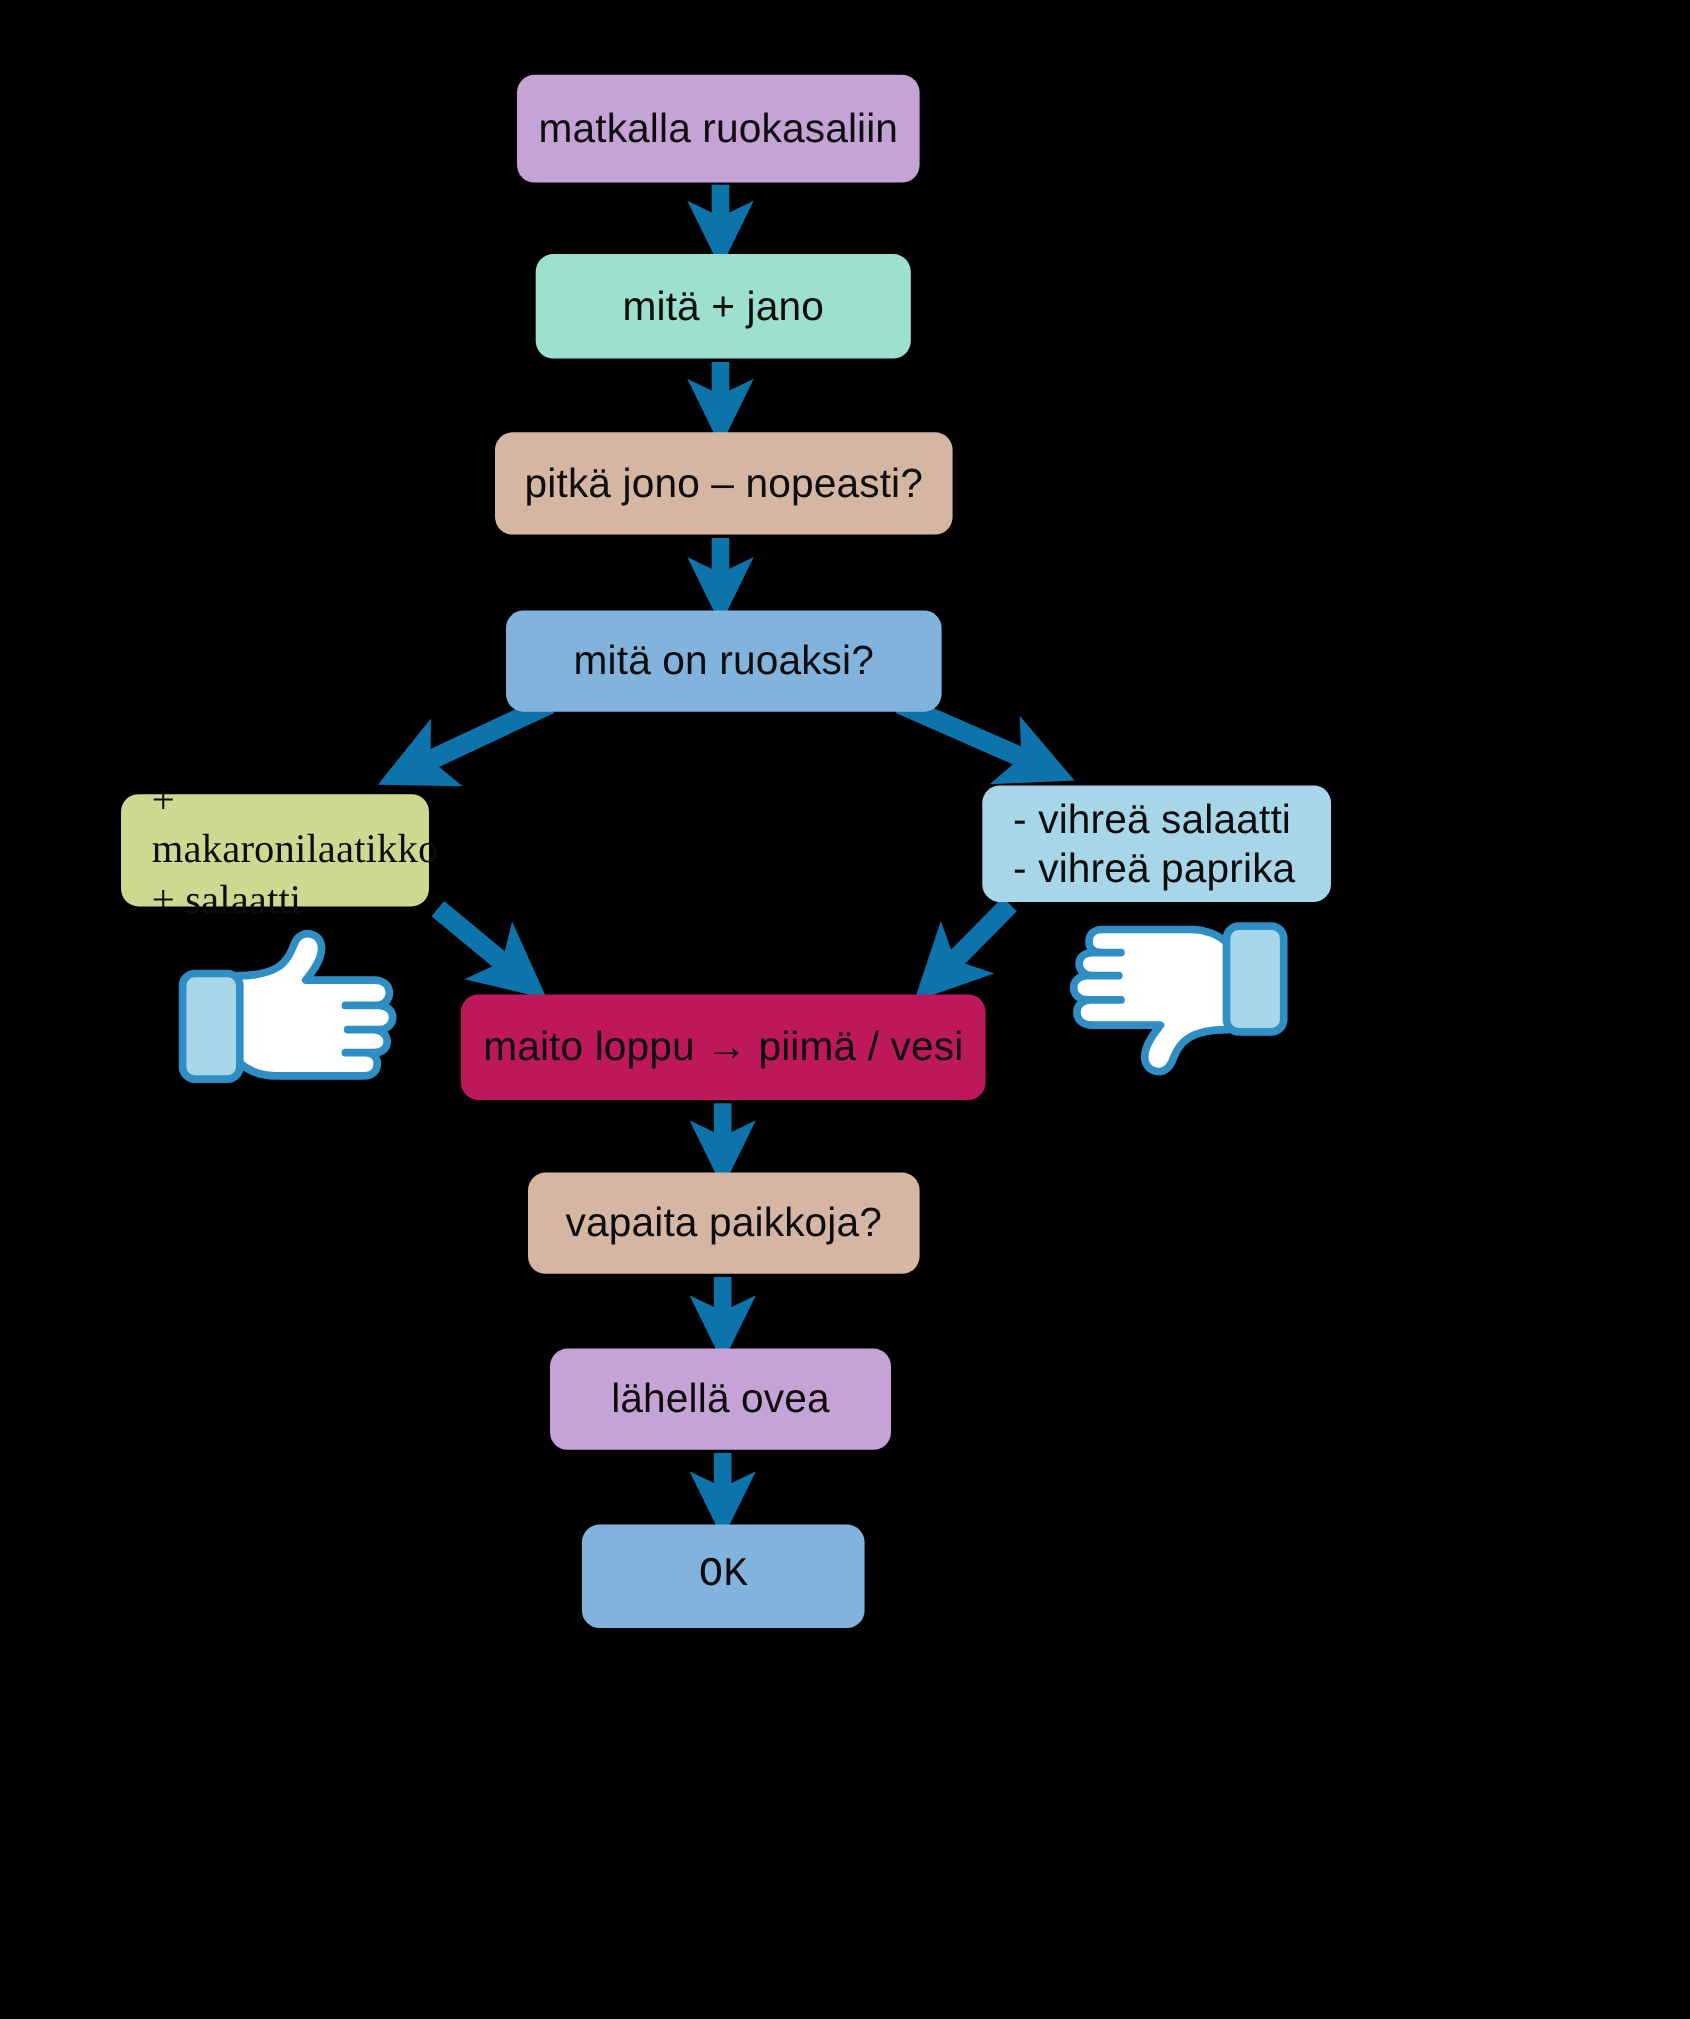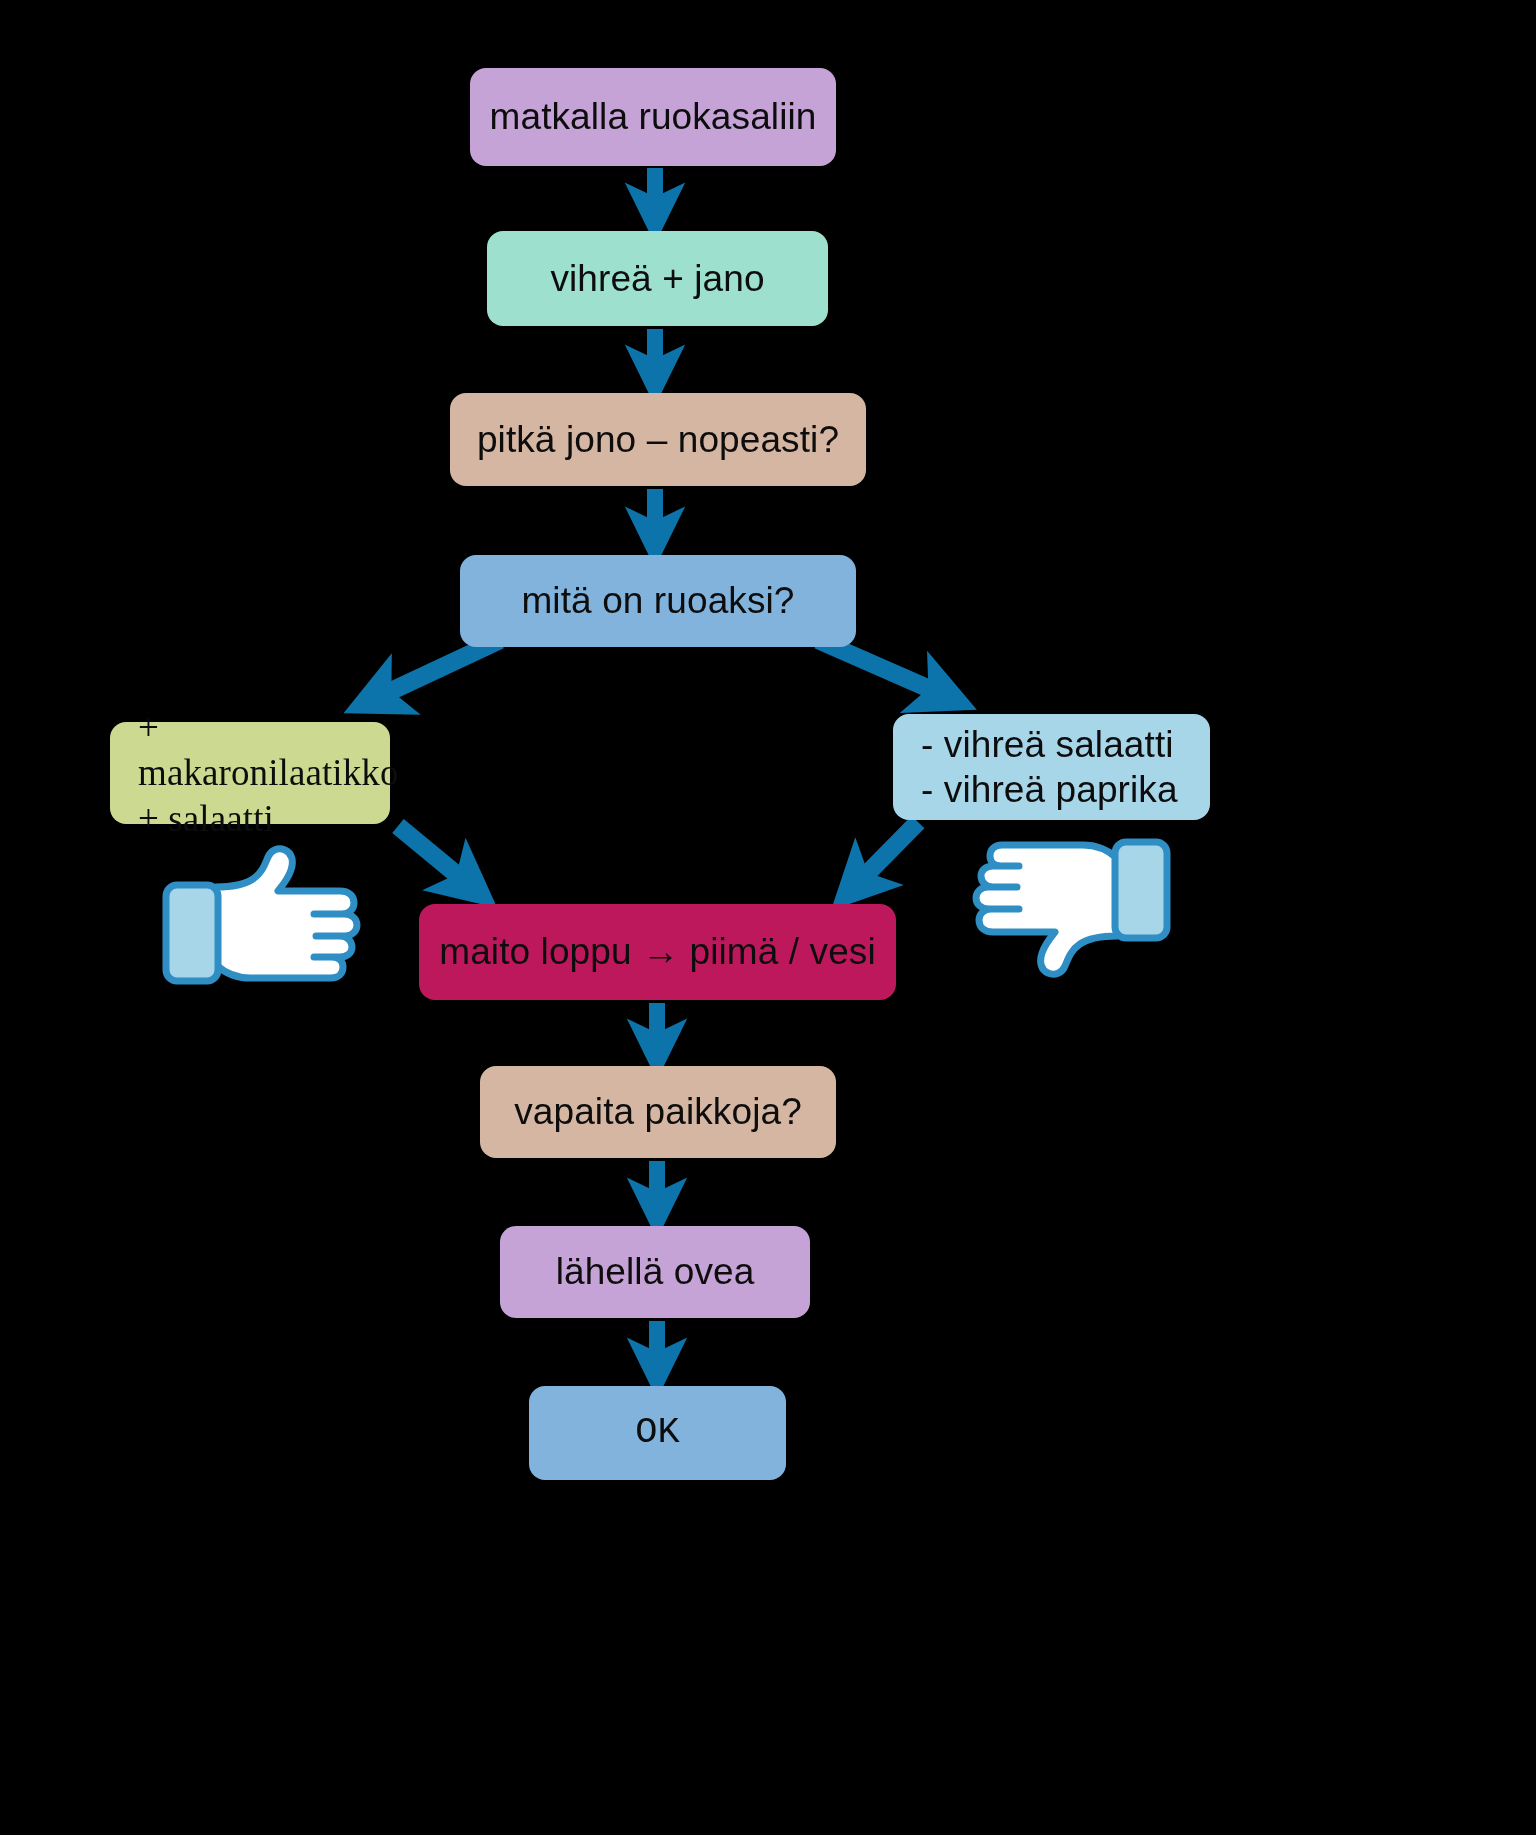--- a/index.html
+++ b/index.html
@@ -100,21 +100,21 @@
     <g>
       <line x1="657" y1="1161" x2="657" y2="1211" stroke="#0d74ab" stroke-width="16" marker-end="url(#ah)"></line>
     </g>
 
     <g>
       <line x1="657" y1="1321" x2="657" y2="1371" stroke="#0d74ab" stroke-width="16" marker-end="url(#ah)"></line>
     </g>
   </svg>
 
   <div class="node" id="node-start" style="left: 470px; top: 68px; width: 366px; height: 98px; background: rgb(198, 163, 214); color: rgb(13, 13, 13);">matkalla ruokasaliin</div>
-  <div class="node" id="node-hunger" style="left: 487px; top: 231px; width: 341px; height: 95px; background: rgb(156, 224, 205); color: rgb(13, 13, 13);">vihreä + jano</div>
+  <div class="node" id="node-hunger" style="left: 487px; top: 231px; width: 341px; height: 95px; background: rgb(156, 224, 205); color: rgb(13, 13, 13);">mitä + jano</div>
   <div class="node" id="node-queue" style="left: 450px; top: 393px; width: 416px; height: 93px; background: rgb(213, 182, 163); color: rgb(13, 13, 13);">pitkä jono – nopeasti?</div>
   <div class="node" id="node-whatfood" style="left: 460px; top: 555px; width: 396px; height: 92px; background: rgb(130, 179, 221); color: rgb(13, 13, 13);">mitä on ruoaksi?</div>
   <div class="node left-align" id="node-good-food" style="left: 110px; top: 722px; width: 280px; height: 102px; background: rgb(203, 218, 144); color: rgb(13, 13, 13); font-family: Liberation Serif, serif;">+ makaronilaatikko
 + salaatti</div>
   <div class="node left-align" id="node-bad-food" style="left: 893px; top: 714px; width: 317px; height: 106px; background: rgb(168, 214, 233); color: rgb(13, 13, 13);">- vihreä salaatti
 - vihreä paprika</div>
   <div class="node" id="node-milk" style="left: 419px; top: 904px; width: 477px; height: 96px; background: #be185d; color: rgb(13, 13, 13);">maito loppu → piimä / vesi</div>
   <div class="node" id="node-door" style="left: 500px; top: 1226px; width: 310px; height: 92px; background: rgb(198, 163, 214); color: rgb(13, 13, 13);">lähellä ovea</div>
   <div class="node" id="node-seats" style="left: 480px; top: 1066px; width: 356px; height: 92px; background: rgb(213, 182, 163); color: rgb(13, 13, 13);">vapaita paikkoja?</div>
   <div class="node" id="node-ok" style="left: 529px; top: 1386px; width: 257px; height: 94px; background: rgb(130, 179, 221); color: rgb(13, 13, 13); font-family: Liberation Mono, monospace;">OK</div>

